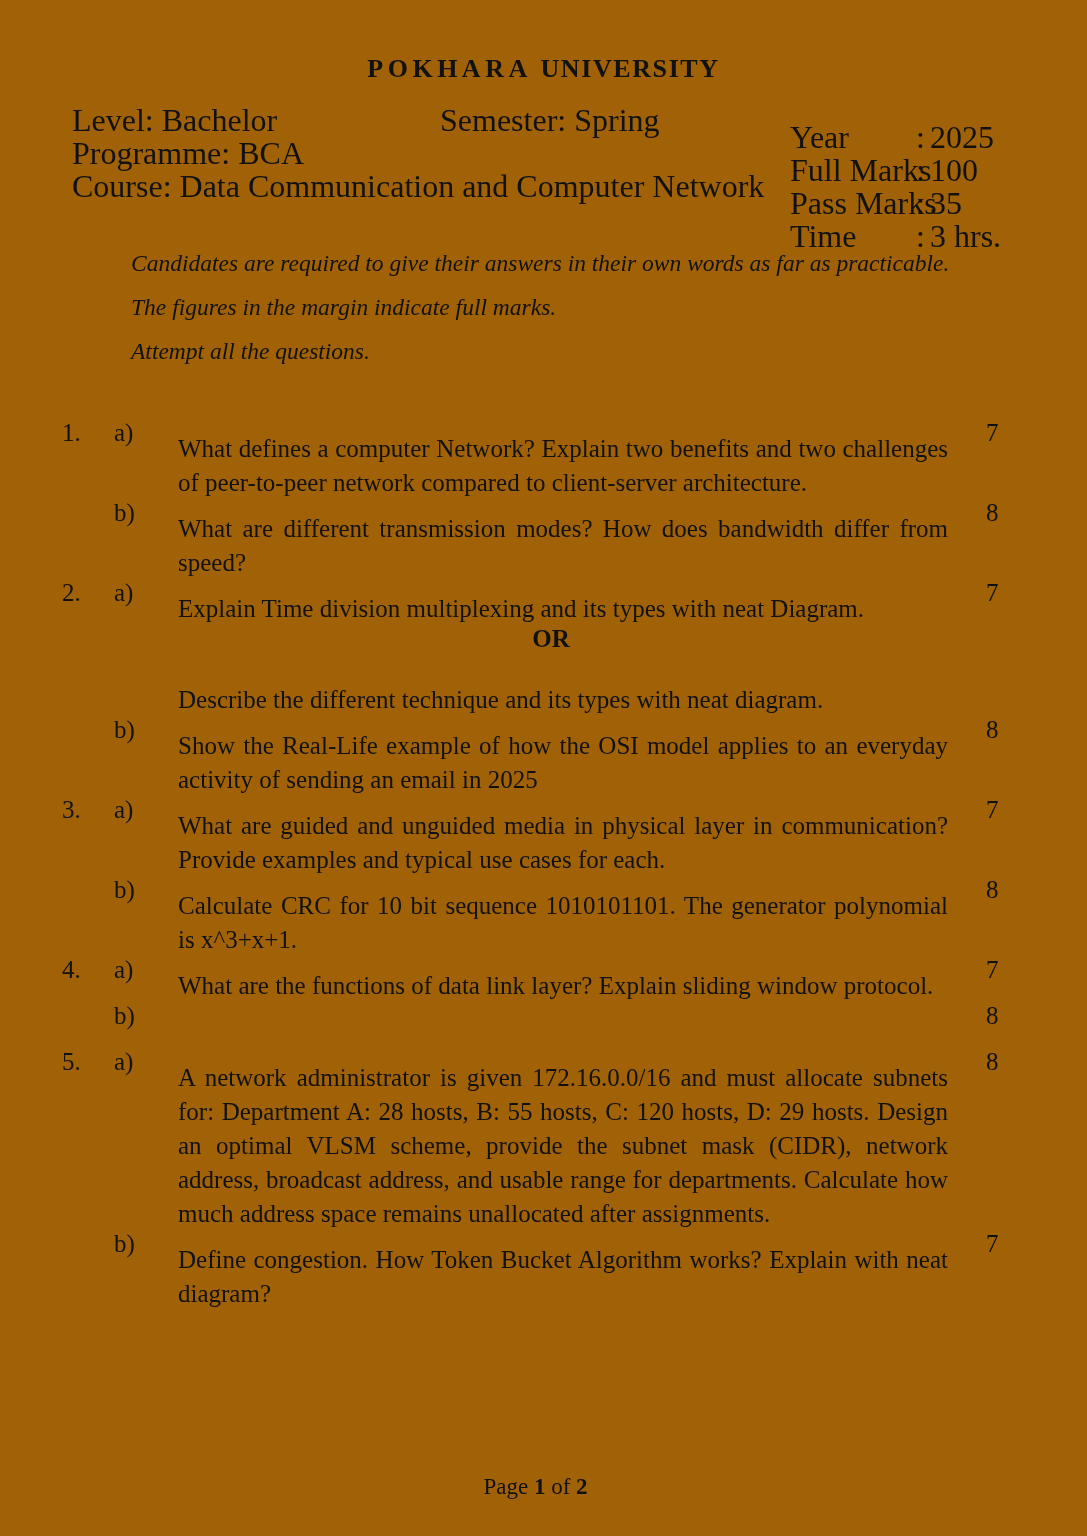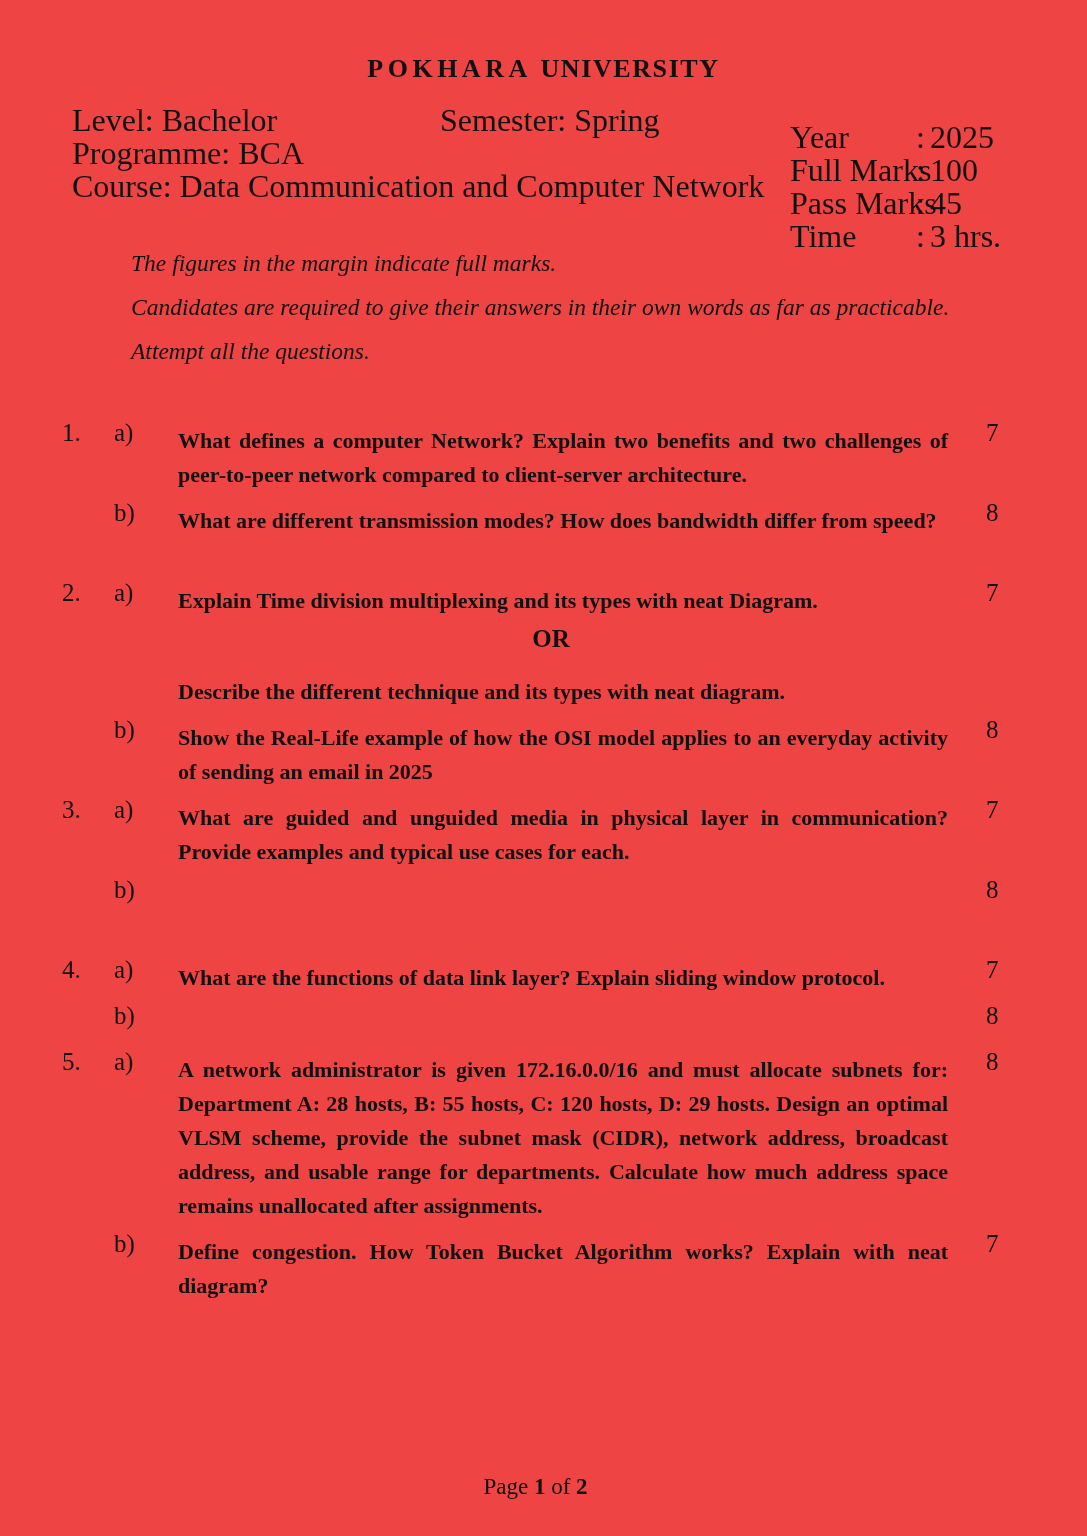--- a/index.html
+++ b/index.html
@@ -9,21 +9,21 @@
     background: #ffffff;
   }
   body {
     font-family: "Liberation Serif", "DejaVu Serif", serif;
     color: #111111;
   }
   .page {
     position: relative;
     width: 1087px;
     height: 1536px;
-    background: #ef4444;
+    background: #a16207;
     box-sizing: border-box;
     overflow: hidden;
   }
 
   
   .uni-title {
     position: absolute;
     top: 54px;
     left: 0;
     width: 1087px;
@@ -105,27 +105,26 @@
     position: absolute;
     left: 114px;
     top: 0;
     width: 46px;
     font-size: 25px;
     line-height: 34px;
   }
   .qtext {
     position: absolute;
     left: 178px;
-    top: 8px;
+    top: 16px;
     width: 770px;
-    font-size: 22px;
+    font-size: 25px;
     line-height: 34px;
     text-align: justify;
     text-justify: inter-word;
-    font-weight: bold;
   }
   .qtext.noj { text-align: left; }
   .qmark {
     position: absolute;
     left: 986px;
     top: 0;
     width: 40px;
     font-size: 25px;
     line-height: 34px;
     text-align: left;
@@ -176,33 +175,33 @@
     </div>
     <div class="meta-row">
       <span class="meta-left">Programme: BCA</span>
       <span class="meta-right">
         <span class="lbl">Full Marks</span><span class="colon">:</span><span>100</span>
       </span>
     </div>
     <div class="meta-row">
       <span class="meta-left">Course: Data Communication and Computer Network</span>
       <span class="meta-right">
-        <span class="lbl">Pass Marks</span><span class="colon">:</span><span>45</span>
+        <span class="lbl">Pass Marks</span><span class="colon">:</span><span>35</span>
       </span>
     </div>
     <div class="meta-row">
       <span class="meta-right">
         <span class="lbl">Time</span><span class="colon">:</span><span>3 hrs.</span>
       </span>
     </div>
   </div>
 
   <div class="instructions">
+    <p>Candidates are required to give their answers in their own words as far as practicable.</p>
     <p>The figures in the margin indicate full marks.</p>
-    <p>Candidates are required to give their answers in their own words as far as practicable.</p>
     <p class="bold">Attempt all the questions.</p>
   </div>
 
   <div class="questions" id="questions-container">
       <div class="qrow" style="height: 68px;">
         <div class="qnum">1.</div>
         <div class="qlet">a)</div>
         <div class="qtext">What defines a computer Network? Explain two benefits and two challenges of peer-to-peer network compared to client-server architecture.</div>
         <div class="qmark">7</div>
       </div>
@@ -233,20 +232,21 @@
       </div>
       <div class="qrow" style="height: 68px;">
         <div class="qnum">3.</div>
         <div class="qlet">a)</div>
         <div class="qtext">What are guided and unguided media in physical layer in communication? Provide examples and typical use cases for each.</div>
         <div class="qmark">7</div>
       </div>
       <div class="qrow" style="height: 68px;">
         <div class="qnum"></div>
         <div class="qlet">b)</div>
+        <div class="qtext">Calculate CRC for 10 bit sequence 1010101101. The generator polynomial is x^3+x+1.</div>
         <div class="qmark">8</div>
       </div>
       <div class="qrow" style="height: 34px;">
         <div class="qnum">4.</div>
         <div class="qlet">a)</div>
         <div class="qtext">What are the functions of data link layer? Explain sliding window protocol.</div>
         <div class="qmark">7</div>
       </div>
       <div class="qrow" style="height: 34px;">
         <div class="qnum"></div>

